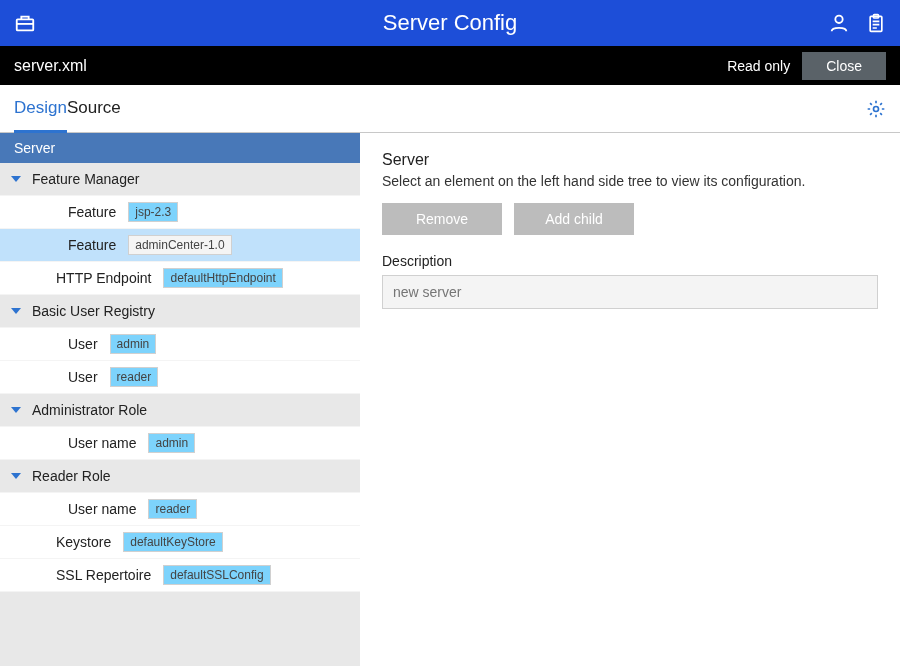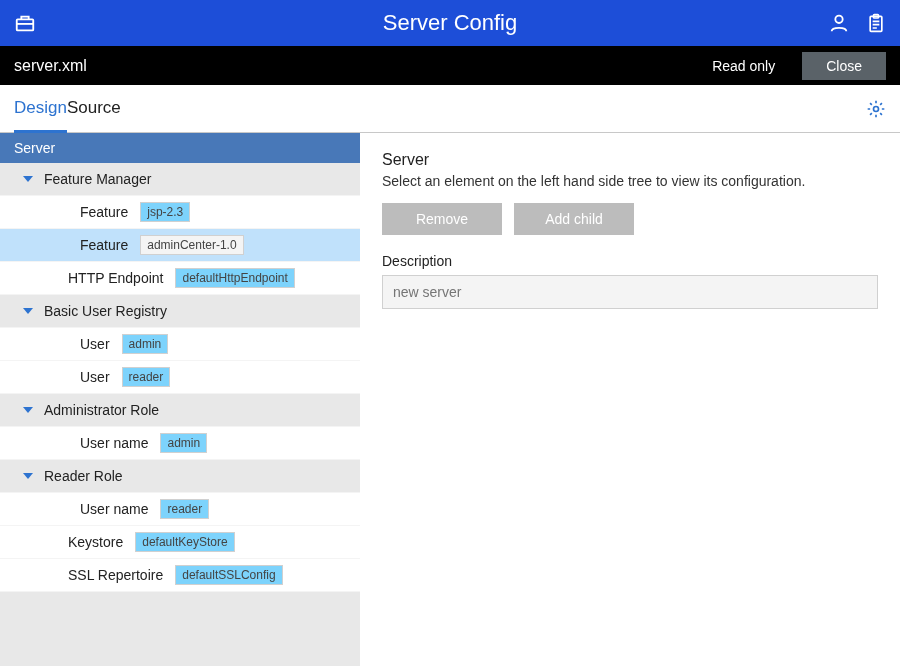--- a/index.html
+++ b/index.html
@@ -32,21 +32,21 @@
     .filebar {
       height: 39px;
       background: #000000;
       display: flex;
       align-items: center;
       justify-content: space-between;
       padding: 0 14px;
       color: #fff;
     }
     .filebar-left { font-size: 16px; font-weight: 500; }
-    .filebar-right { display: flex; align-items: center; gap: 27px; }
+    .filebar-right { display: flex; align-items: center; gap: 12px; }
     .filebar-right .readonly { font-size: 14px; font-weight: 400; }
     .close-btn {
       background: #5a6268;
       border: none;
       color: #fff;
       padding: 6px 24px;
       font-size: 14px;
       cursor: pointer;
     }
     .tabbar {
@@ -86,21 +86,21 @@
       background: #4878b8;
       color: #fff;
       padding: 7px 14px;
       font-size: 14px;
       font-weight: 400;
     }
     .tree-row {
       display: flex;
       align-items: center;
       height: 33px;
-      padding: 0 20px;
+      padding: 0 8px;
       background: #e8e8e8;
       border-bottom: 1px solid #f4f4f4;
       cursor: pointer;
       gap: 8px;
     }
     .tree-row.white { background: #ffffff; }
     .tree-row.selected { background: #c0e1fb; }
     .tree-toggle {
       width: 16px;
       height: 16px;

